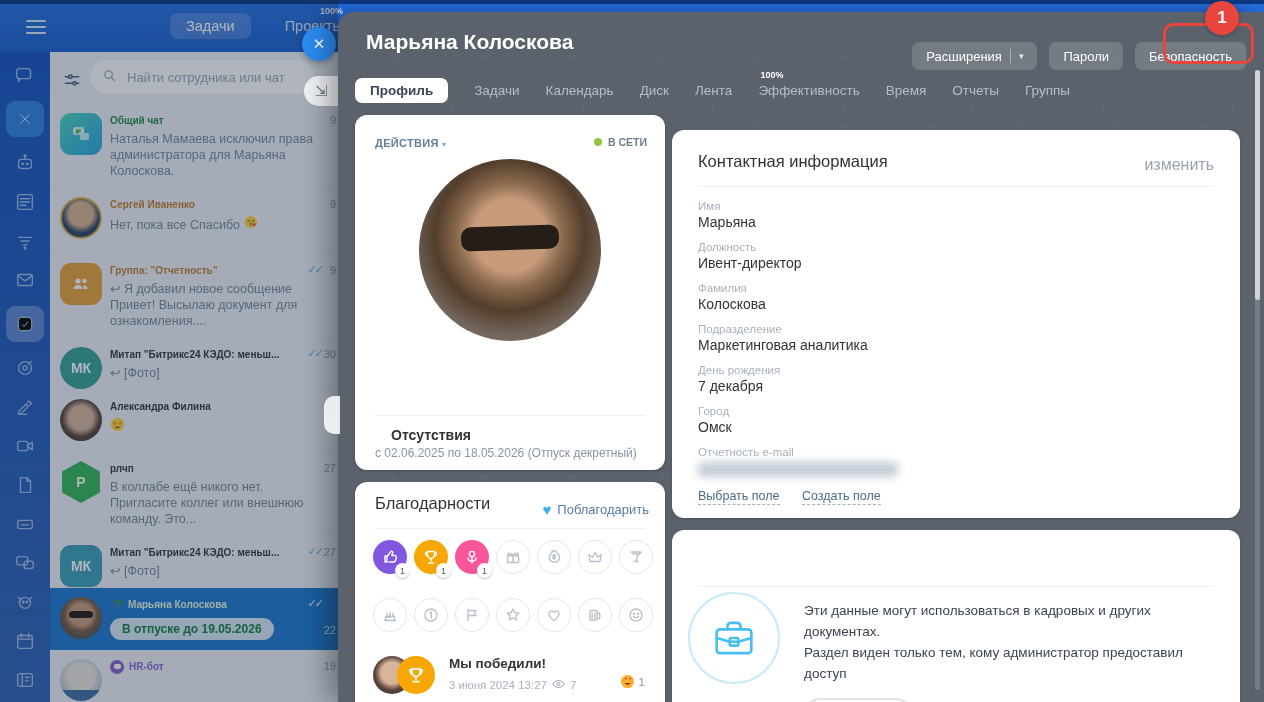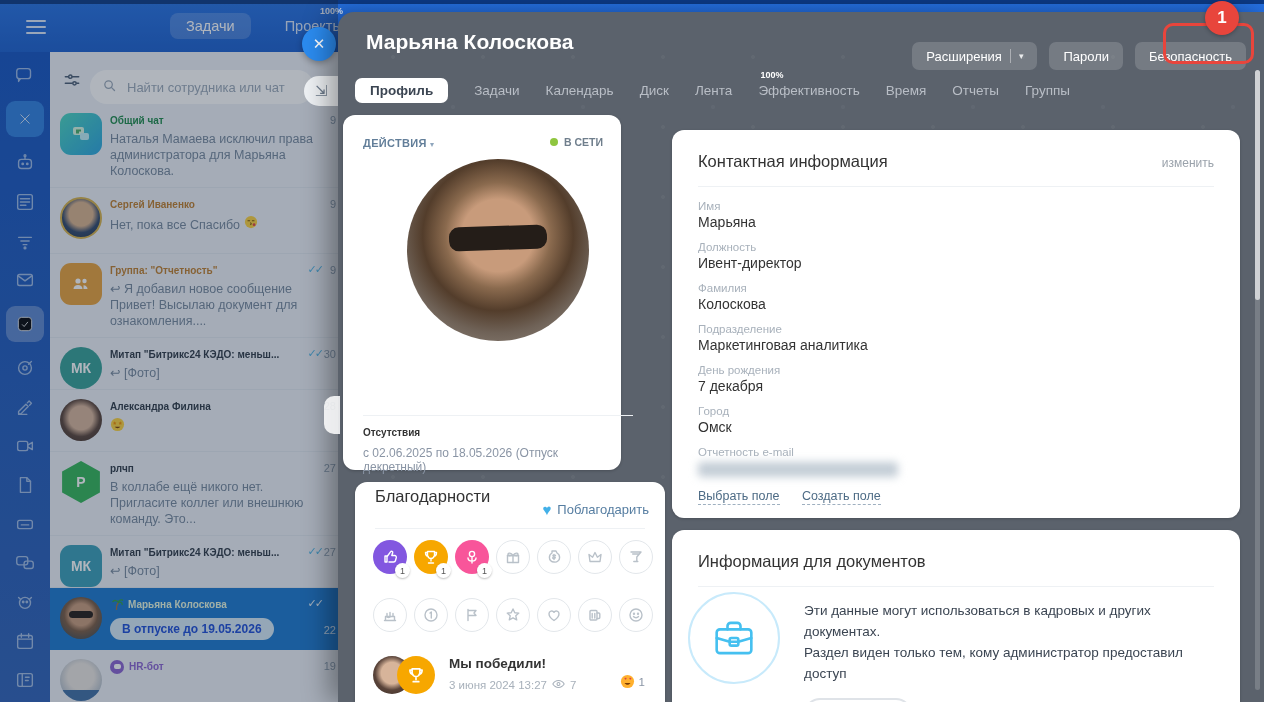--- a/index.html
+++ b/index.html
@@ -25,38 +25,38 @@
   .tile{width:38px;height:36px;border-radius:9px;display:flex;align-items:center;justify-content:center;flex:0 0 auto;}
   .tile-x{background:#2f80e0;}
   .tile-x svg{stroke:#fff;opacity:1;}
   .tile-on{background:rgba(255,255,255,.28);}
   .tile-on svg{stroke:#fff;opacity:.95;}
 
   
   .chatpanel{left:50px;top:52px;width:288px;height:650px;background:#eef2f8;}
   .srow{position:absolute;left:0;top:6px;width:288px;height:44px;}
   .filter-ic{position:absolute;left:12px;top:12px;}
-  .searchbox{position:absolute;left:40px;top:12px;width:224px;height:34px;background:#fff;border-radius:18px;
+  .searchbox{position:absolute;left:40px;top:2px;width:224px;height:34px;background:#fff;border-radius:18px;
              display:flex;align-items:center;padding:0 12px;gap:8px;}
   .searchbox input{border:0;outline:0;flex:1;font-size:13px;color:#53627a;background:transparent;min-width:0;}
   .searchbox input::placeholder{color:#9aa8b8;}
   .rows{position:absolute;left:0;top:52px;width:288px;}
   .crow{position:relative;padding:8px 8px 8px 60px;border-bottom:1px solid #e2e8f0;}
   .cav{position:absolute;left:10px;top:9px;width:42px;height:42px;border-radius:50%;display:flex;align-items:center;
        justify-content:center;color:#fff;font-weight:bold;font-size:14px;overflow:hidden;}
   .cav.sq{border-radius:11px;}
   .cav.hex{border-radius:0;clip-path:polygon(50% 0,95% 25%,95% 75%,50% 100%,5% 75%,5% 25%);}
   .ct{font-size:10px;font-weight:bold;color:#33506b;line-height:17px;display:flex;align-items:center;gap:5px;padding-right:30px;}
   .ct.green{color:#1f8b4c;} .ct.orange{color:#bf7f2f;} .ct.dark{color:#2f3a47;} .ct.purple{color:#8a63d2;}
   .cs{font-size:12.5px;color:#75879c;line-height:16px;margin-top:2px;padding-right:14px;}
   .ctime{position:absolute;right:2px;top:10px;font-size:11px;color:#8fa0b3;}
   .checks{position:absolute;right:16px;top:9px;font-size:11px;color:#53b7e8;letter-spacing:-2px;}
   .crow.sel{background:#1b79cf;border-bottom:0;}
   .crow.sel .ct{color:#e7f6df;} .crow.sel .ctime{color:#cfe3f5;margin-top:26px;} .crow.sel .checks{color:#eaf5fd;}
-  .vac{display:inline-block;margin-top:5px;background:#d6eaf8;color:#1d4ed8;font-size:12px;font-weight:bold;
+  .vac{display:inline-block;margin-top:5px;background:#d6eaf8;color:#15803d;font-size:12px;font-weight:bold;
        border-radius:13px;padding:4px 12px;}
   .botchip{width:14px;height:14px;border-radius:50%;background:#8a63d2;display:inline-flex;align-items:center;justify-content:center;flex:0 0 auto;}
   .botchip i{width:7px;height:5px;background:#fff;border-radius:2px;}
 
   
   .ph-a{background:radial-gradient(circle at 50% 40%,#d9b28c 0 40%,#31486b 62%,#20324d 100%);border:2px solid #d8b24a;}
   .ph-b{background:radial-gradient(circle at 50% 45%,#d7b49a 0 38%,#5a443a 60%,#3a2b26 100%);}
   .ph-mk{background:radial-gradient(circle at 50% 42%,#c89b7b 0 34%,#7a5b43 52%,#53514f 75%,#8d8b89 100%);}
   .ph-mk::after{content:"";position:absolute;left:22%;top:34%;width:56%;height:16%;border-radius:4px;background:#241d18;}
   .ph-cat{background:linear-gradient(to top,#3f6fa5 0 26%,rgba(0,0,0,0) 26%),radial-gradient(circle at 50% 42%,#ece7e2 0 40%,#b9c2cc 70%,#8e9daf 100%);}
@@ -92,38 +92,38 @@
 
   
   .actions{color:#627e99;font-size:11px;font-weight:bold;letter-spacing:.3px;}
   .online{color:#6f7e8c;font-size:10.5px;font-weight:bold;display:flex;align-items:center;gap:6px;}
   .dot{width:8px;height:8px;border-radius:50%;background:#8fc63f;}
   .bigphoto{position:absolute;left:64px;top:44px;width:182px;height:182px;border-radius:50%;
             background:radial-gradient(circle at 50% 42%,#c89b7b 0 26%,#8a6a4e 38%,#533d2b 54%,#6f6257 70%,#9b9289 100%);}
   .shades{position:absolute;left:23%;top:37%;width:54%;height:13%;background:#241d18;border-radius:10px;transform:rotate(-2deg);}
   .obtn{height:34px;border:2px solid #dfe3e8;border-radius:19px;background:#fff;color:#3b4552;
         font-size:11.5px;font-weight:bold;letter-spacing:.4px;display:inline-flex;align-items:center;padding:0 18px;}
-  .abs-t{font-size:10px;font-weight:bold;color:#333;}
+  .abs-t{font-size:14px;font-weight:bold;color:#333;margin-left:16px;}
   .abs-d{font-size:12px;color:#8a95a5;}
 
   
   .thank{color:#557da1;font-size:13px;display:flex;align-items:center;gap:6px;}
   .thank .ht{color:#42b0e8;font-size:15px;}
   .bgrid{position:absolute;left:18px;display:flex;gap:7px;}
   .bd{position:relative;width:34px;height:34px;border-radius:50%;border:1px solid #e3e7eb;background:#fff;
       display:flex;align-items:center;justify-content:center;}
   .bd svg{stroke:#b9c1c9;fill:none;stroke-width:1.4;stroke-linecap:round;stroke-linejoin:round;}
   .bd.col{border:0;} .bd.col svg{stroke:#fff;}
   .chip{position:absolute;right:-3px;bottom:-4px;width:15px;height:15px;border-radius:50%;background:#fff;
         box-shadow:0 1px 2px rgba(0,0,0,.25);font-size:9px;color:#555;display:flex;align-items:center;justify-content:center;}
   .gentry-t{font-size:13.5px;font-weight:bold;color:#333;}
   .gentry-m{font-size:11.5px;color:#a7b0ba;display:flex;align-items:center;gap:5px;margin-top:3px;}
 
   
-  .edit{color:#9aa2ab;font-size:12px;text-align:center;}
+  .edit{color:#9aa2ab;font-size:16px;text-align:center;}
   .fl{font-size:11.5px;color:#a8b1bb;}
   .fv{font-size:14px;color:#333;margin-top:2px;}
   .blur-blob{width:200px;height:15px;border-radius:4px;background:#c3cdd6;filter:blur(4px);margin-top:4px;}
   .flink{color:#4d6b85;font-size:12.5px;border-bottom:1px dashed #9fb0c0;padding-bottom:1px;margin-right:18px;}
 
   
   .case-circle{position:absolute;left:16px;top:62px;width:92px;height:92px;border-radius:50%;border:2px solid #c8eafb;
                display:flex;align-items:center;justify-content:center;}
   .d-line{font-size:13.5px;color:#3b4552;line-height:21px;}
   .d-btn{display:inline-flex;align-items:center;height:32px;padding:0 18px;border:2px solid #dfe3e8;border-radius:18px;
@@ -428,36 +428,36 @@
       <span class="stab">Задачи</span>
       <span class="stab">Календарь</span>
       <span class="stab">Диск</span>
       <span class="stab">Лента</span>
       <span class="stab"><span class="scale">100%</span><span>Эффективность</span></span>
       <span class="stab">Время</span>
       <span class="stab">Отчеты</span>
       <span class="stab">Группы</span>
     </div>
 
-    <div class="card" style="left:5px;top:103px;width:278px;height:355px">
+    <div class="card" style="left:17px;top:103px;width:310px;height:355px">
       <div class="abs actions" style="left:20px;top:22px"><span>ДЕЙСТВИЯ</span> <span style="font-size:8px;color:#8fa6bd">▾</span></div>
       <div class="abs online" style="right:18px;top:21px">
           <span class="dot"></span>
           <span>В СЕТИ</span>
         </div>
       <div class="bigphoto">
           <span class="shades"></span>
         </div>
       <div class="abs divider" style="left:20px;top:300px;width:270px"></div>
       <div class="abs abs-t" style="left:20px;top:312px">Отсутствия</div>
       <div class="abs abs-d" style="left:20px;top:331px">с 02.06.2025 по 18.05.2026 (Отпуск декретный)</div>
     </div>
 
     <div class="card" style="left:17px;top:470px;width:310px;height:260px">
-      <div class="abs c-head" style="left:20px;top:5px">Благодарности</div>
+      <div class="abs c-head" style="left:20px;top:12px">Благодарности</div>
       <div class="abs thank" style="right:16px;top:19px">
           <span class="ht">♥</span>
           <span>Поблагодарить</span>
         </div>
       <div class="abs divider" style="left:20px;top:46px;width:270px"></div>
 
       <div class="bgrid" style="top:58px">
         <span class="bd col" style="background:#8257e0">
             <svg width="18" height="18" viewBox="0 0 18 18">
               <path d="M4 8h2v6H4zM8 14h4.5c1 0 1.8-.6 2-1.5l.8-3c.2-1-.6-2-1.6-2h-2.9l.9-2.8c.3-1-1.4-1.9-2-1L6.5 8"></path>
@@ -610,21 +610,20 @@
         </div>
       </div>
 
       <div class="abs" style="left:26px;top:356px">
         <span class="flink">Выбрать поле</span>
         <span class="flink">Создать поле</span>
       </div>
     </div>
 
     <div class="card" style="left:334px;top:518px;width:568px;height:212px">
-      <div class="abs c-head" style="left:26px;top:22px">Информация для документов</div>
       <div class="abs divider" style="left:26px;top:56px;width:516px"></div>
       <div class="case-circle">
         <svg width="52" height="52" viewBox="0 0 48 48" style="stroke:#45c0f0;fill:none;stroke-width:2.4;stroke-linecap:round;stroke-linejoin:round">
           <rect x="8" y="16" width="32" height="22" rx="3"></rect>
           <path d="M18 16v-3a3 3 0 013-3h6a3 3 0 013 3v3"></path>
           <path d="M8 24l12 3.5h8L40 24"></path>
           <rect x="20" y="24" width="8" height="7" rx="1.5"></rect>
         </svg>
       </div>
       <div class="abs" style="left:132px;top:70px;width:414px">

